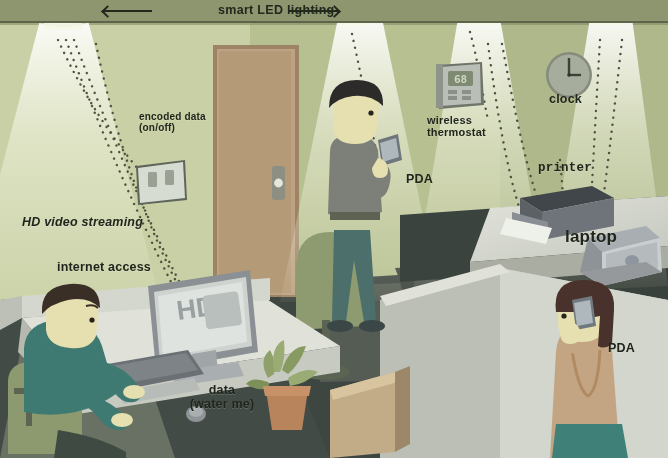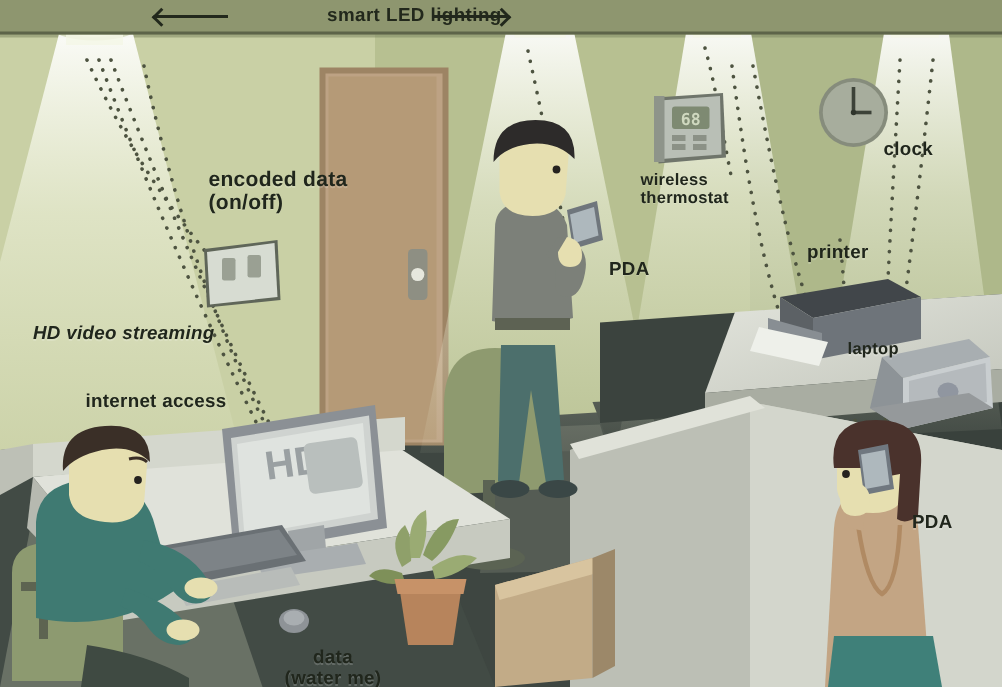--- a/index.html
+++ b/index.html
@@ -8,21 +8,21 @@
     position:relative;width:668px;height:458px;overflow:hidden;
     font-family:"Liberation Sans","DejaVu Sans",sans-serif;
     background:#b9c293;
   }
   #scene{position:absolute;inset:0;}
   .lbl{
     position:absolute;color:#20261c;font-weight:700;
     letter-spacing:.2px;line-height:1.08;white-space:pre;
     text-shadow:0 1px 0 rgba(255,255,255,.18);
   }
-  .lbl.ctr{text-align:center;transform:translateX(-50%);margin-top:48px;}
+  .lbl.ctr{text-align:center;transform:translateX(-50%);}
   .hdr{
     position:absolute;left:0;top:0;width:668px;height:21px;
     background:#8e966f;border-bottom:2px solid #5d6449;
   }
   .hdr-txt{
     position:absolute;left:218px;top:3px;color:#22281c;
     font-size:12.5px;font-weight:700;letter-spacing:.3px;
   }
   .arw{position:absolute;top:10px;height:2px;background:#22281c;}
   .arw:before{content:"";position:absolute;width:7px;height:7px;
@@ -300,28 +300,28 @@
     </g>
   </svg>
 
   <div class="hdr">
     <div class="arw l" style="left:104px;width:48px;"></div>
     <div class="hdr-txt">smart LED lighting</div>
     <div class="arw r" style="left:288px;width:50px;"></div>
   </div>
 
   <div id="labels">
-      <div class="lbl" style="left: 139px; top: 112px; font-size: 14px;">encoded data
+      <div class="lbl" style="left: 139px; top: 112px; font-size: 10px;">encoded data
 (on/off)</div>
       <div class="lbl" style="left: 22px; top: 216px; font-size: 12.5px; font-style: italic;">HD video streaming</div>
       <div class="lbl" style="left: 57px; top: 261px; font-size: 12.5px; text-align: center;">internet access</div>
       <div class="lbl ctr" style="left: 222px; top: 384px; font-size: 12.5px;">data
 (water me)</div>
       <div class="lbl" style="left: 406px; top: 173px; font-size: 12.5px;">PDA</div>
       <div class="lbl" style="left: 427px; top: 115px; font-size: 11px;">wireless
 thermostat</div>
-      <div class="lbl" style="left: 549px; top: 93px; font-size: 12.5px; margin-left: 40px;">clock</div>
-      <div class="lbl" style="left: 538px; top: 162px; font-size: 12.5px;">printer</div>
-      <div class="lbl" style="left: 565px; top: 228px; font-size: 11px;">laptop</div>
+      <div class="lbl" style="left: 549px; top: 93px; font-size: 12.5px;">clock</div>
+      <div class="lbl" style="left: 538px; top: 162px; font-size: 12.5px; font-family: Liberation Mono, monospace;">printer</div>
+      <div class="lbl" style="left: 565px; top: 228px; font-size: 17px;">laptop</div>
       <div class="lbl" style="left: 608px; top: 342px; font-size: 12.5px;">PDA</div>
     </div>
 
 </div>
 
 </body></html>

